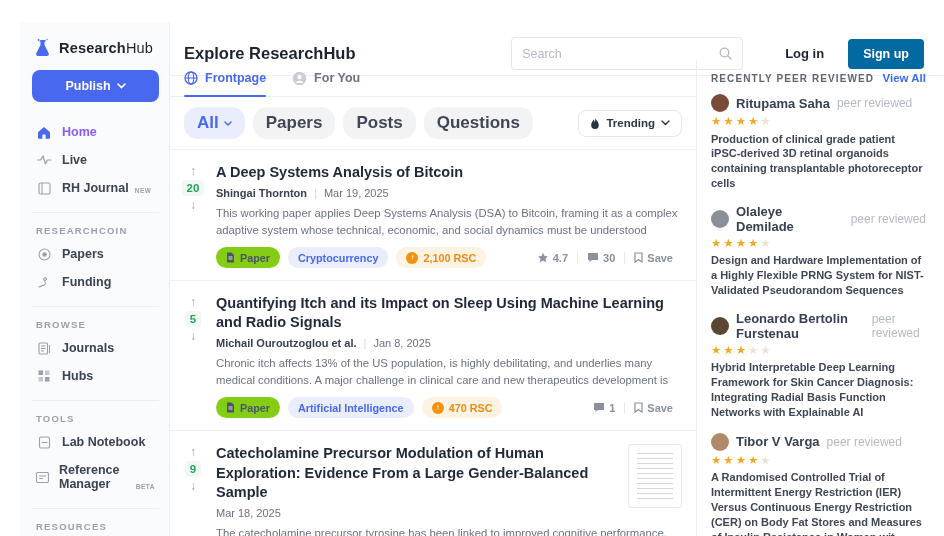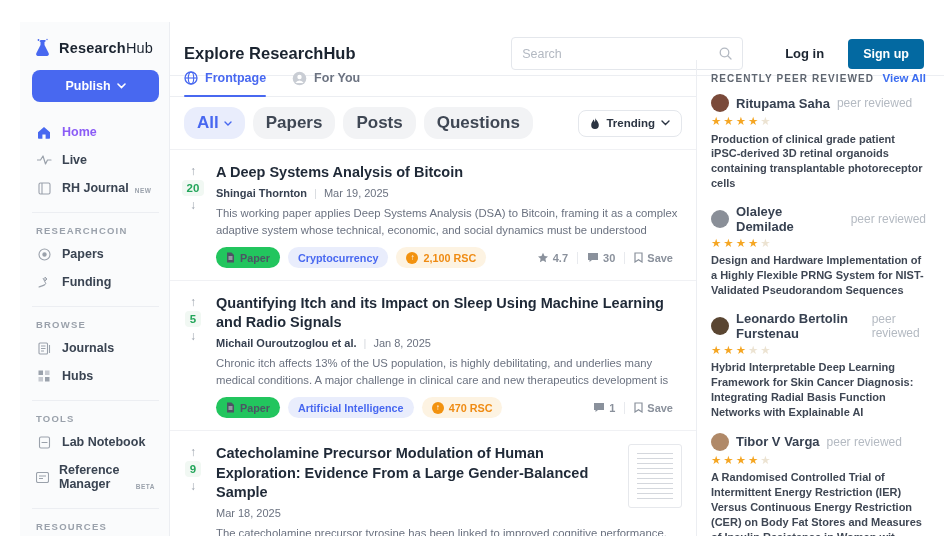--- a/index.html
+++ b/index.html
@@ -47,21 +47,21 @@
   .vote-arrow { color:#9aa1ab; font-size:12px; line-height:1; cursor:pointer; background:none; border:none; font-family:inherit; }
   .vote-count { font-size:11.5px; font-weight:700; color:#23a55a; background:#f1f8f3; border-radius:4px; padding:2px 5px; }
   .item-body { flex:1; min-width:0; }
   .item-title { font-size:14.5px; font-weight:700; color:#1f2937; line-height:1.32; cursor:pointer; }
   .item-meta { display:flex; align-items:center; gap:7px; margin-top:5px; font-size:11px; color:#6b7280;text-align:center; }
   .item-meta .author { font-weight:700; color:#374151; cursor:pointer; }
   .item-meta .sep { color:#d6d9de; }
   .item-abstract { margin-top:6px; font-size:11.3px; color:#6b7280; line-height:1.45; max-height:33px; overflow:hidden; }
   .tag-row { display:flex; align-items:center; gap:8px; margin-top:9px; }
   .tag { display:flex; align-items:center; gap:5px; border-radius:13px; padding:4.5px 10px; font-size:10.8px; font-weight:600; cursor:pointer; }
-  .tag.gray { background:#22c55e; color:#4b5563; }
+  .tag.gray { background:#84cc16; color:#4b5563; }
   .tag.blue { background:#e9edfc; color:#4868f0; }
   .tag.rsc  { background:#fdf3e2; color:#ef8b13; }
   .coin { width:12px; height:12px; border-radius:50%; background:#f2920f; color:#fff; font-size:8px; display:flex; align-items:center; justify-content:center; font-weight:700; }
   .metrics { margin-left:auto; display:flex; align-items:center; gap:0; color:#8a919c; font-size:11px; font-weight:600; }
   .metric { display:flex; align-items:center; gap:4px; padding:0 9px; cursor:pointer; }
   .metric + .metric { border-left:1px solid #e8eaee; }
   .thumb { width:54px; height:64px; min-width:54px; border:1px solid #e6e8ec; border-radius:3px; background:
       repeating-linear-gradient(#fff 0 3px, #fff 3px 5px),#fff; margin-left:8px; position:relative; overflow:hidden; cursor:pointer; }
   .thumb::before { content:""; position:absolute; left:8px; right:8px; top:8px; height:46px;
       background:repeating-linear-gradient(#c9cdd4 0 1.5px, transparent 1.5px 5px); opacity:.8; }

